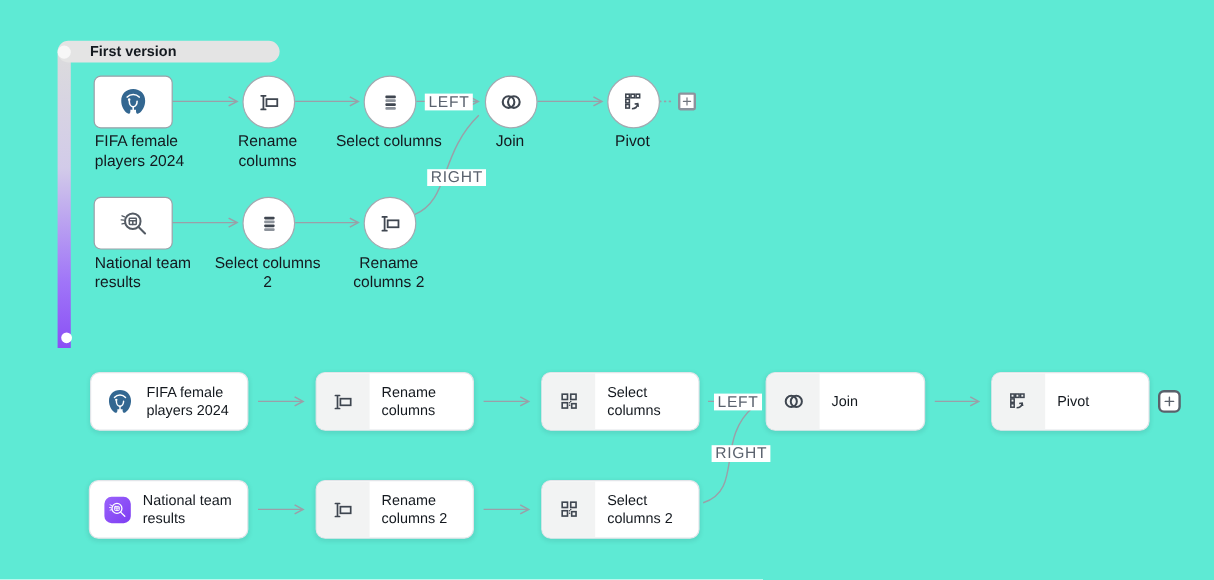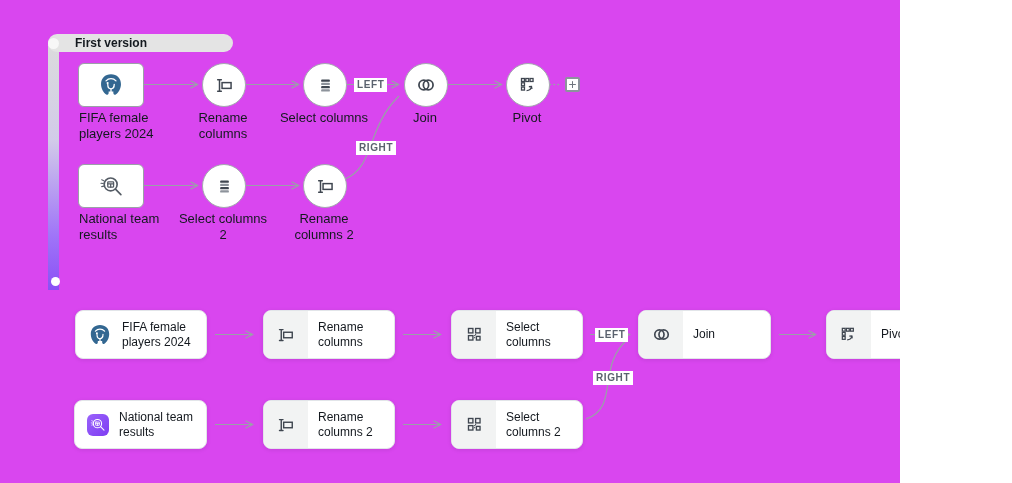--- a/index.html
+++ b/index.html
@@ -1,16 +1,16 @@
 <!DOCTYPE html>
 <html><head>
 <meta charset="utf-8">
 <style>
   html,body{margin:0;padding:0;background:#fff;}
-  .stage{position:relative;width:900px;height:483px;overflow:hidden;background:#d946ef;
+  .stage{position:relative;width:1012px;height:483px;overflow:hidden;background:#5eead4;
          font-family:"Liberation Sans","DejaVu Sans",sans-serif;color:#14191f;}
   svg.edges{position:absolute;left:0;top:0;z-index:1;}
   
   .vbar{position:absolute;left:48px;top:40px;width:11px;height:250px;z-index:0;
         border-radius:6px 6px 0 0;
         background:linear-gradient(180deg,#dcdcdc 0%,#d2cbe9 40%,#a075f8 78%,#8a50f5 100%);}
   .pill{position:absolute;height:18px;border-radius:10px;display:flex;align-items:center;
         font-size:12px;font-weight:700;z-index:2;padding-left:27px;box-sizing:border-box;}
   .pill-first{left:48px;top:34px;width:185px;background:#e4e4e4;color:#14191f;}
   .pill-refreshed{left:43px;top:272px;width:190px;color:#fff;
@@ -39,22 +39,22 @@
   .rv-dataset{align-items:center;padding-left:12px;}
   .rv-dataset .rv-text{padding-left:10px;}
   .purple-tile{width:22px;height:22px;flex:none;border-radius:6px;color:#fff;
           background:linear-gradient(135deg,#9a62fb,#7e3df2);
           display:flex;align-items:center;justify-content:center;}
   .pg-tile{width:24px;height:24px;flex:none;display:flex;align-items:center;justify-content:center;}
   .rv-plus{position:absolute;left:965px;top:325px;width:19px;height:19px;border:2px solid #5a616b;
           border-radius:5px;background:#fff;color:#5a616b;display:flex;align-items:center;
           justify-content:center;z-index:2;box-sizing:border-box;}
   
-  .edge-chip{position:absolute;background:#fff;color:#5a626e;font-size:10px;letter-spacing:.6px;
-          padding:2px 3px;z-index:5;line-height:10px;font-weight:bold;}
+  .edge-chip{position:absolute;background:#fff;color:#5a626e;font-size:13px;letter-spacing:.6px;
+          padding:2px 3px;z-index:5;line-height:10px;}
   .icn{color:#3f4650;}
 </style>
 </head>
 <body>
 
 <div class="stage">
 
   <svg width="0" height="0" style="position:absolute" aria-hidden="true">
     <defs>
       <symbol id="i-postgres" viewBox="0 0 24 24">

